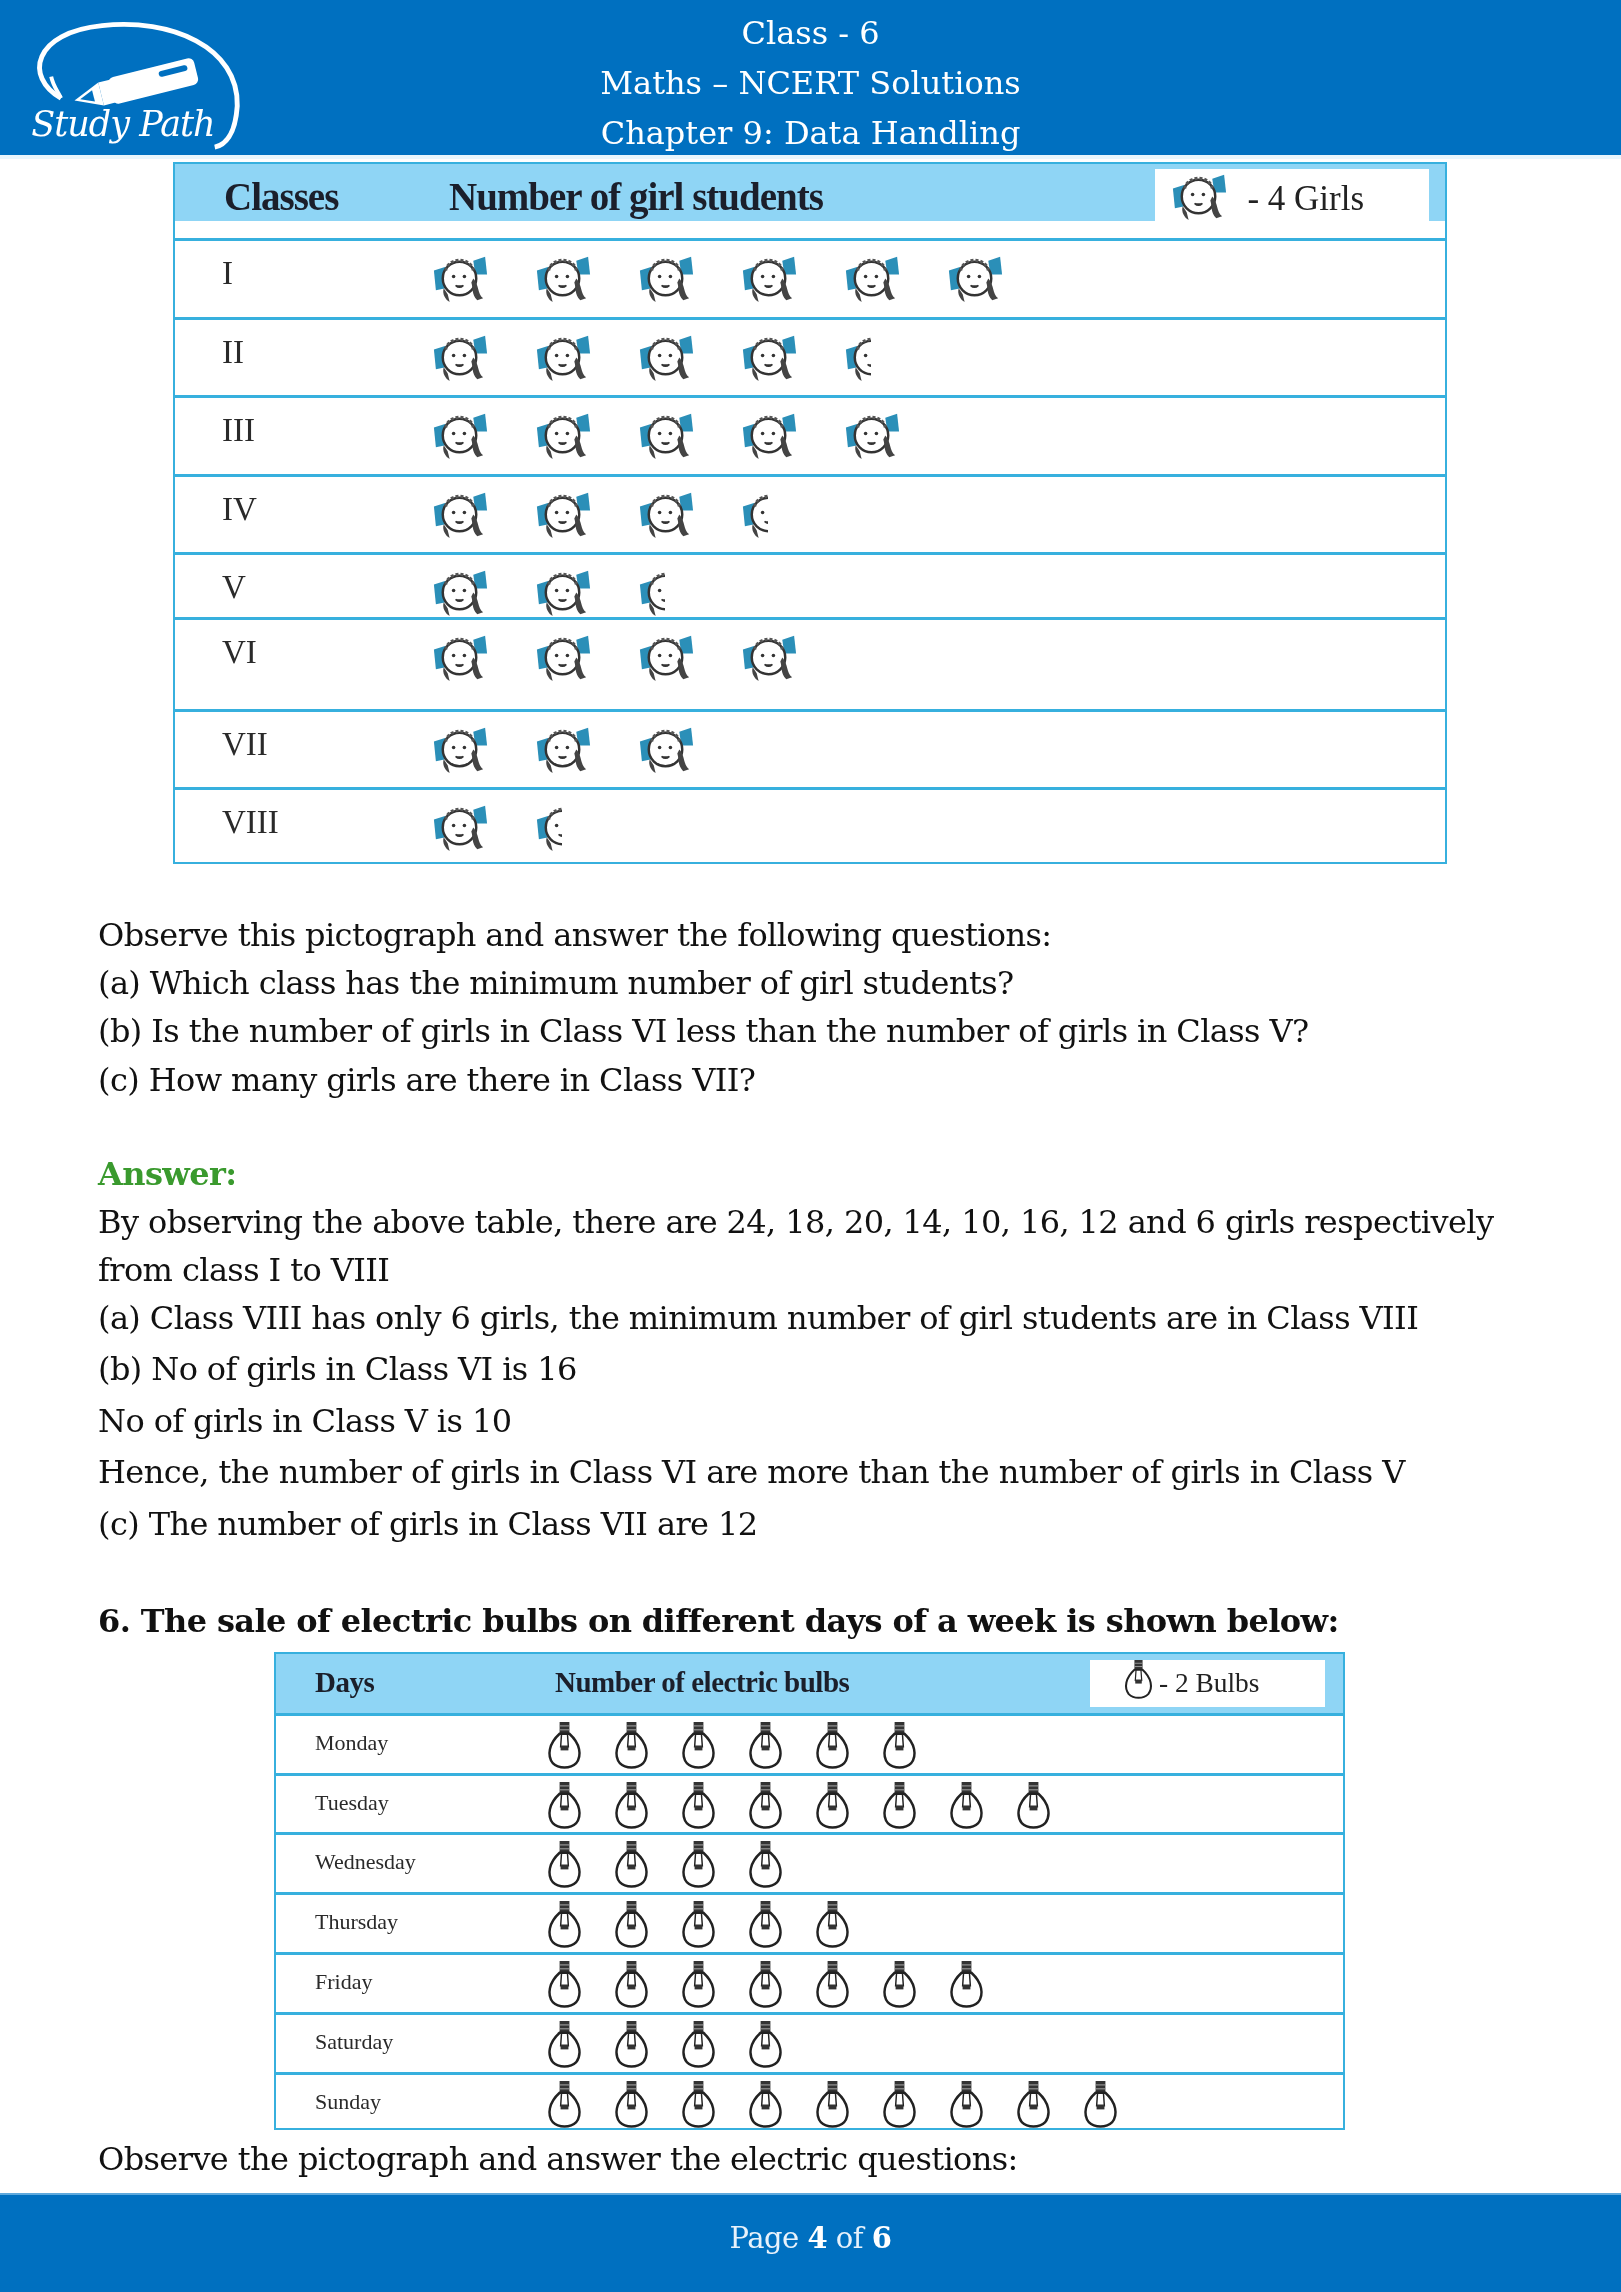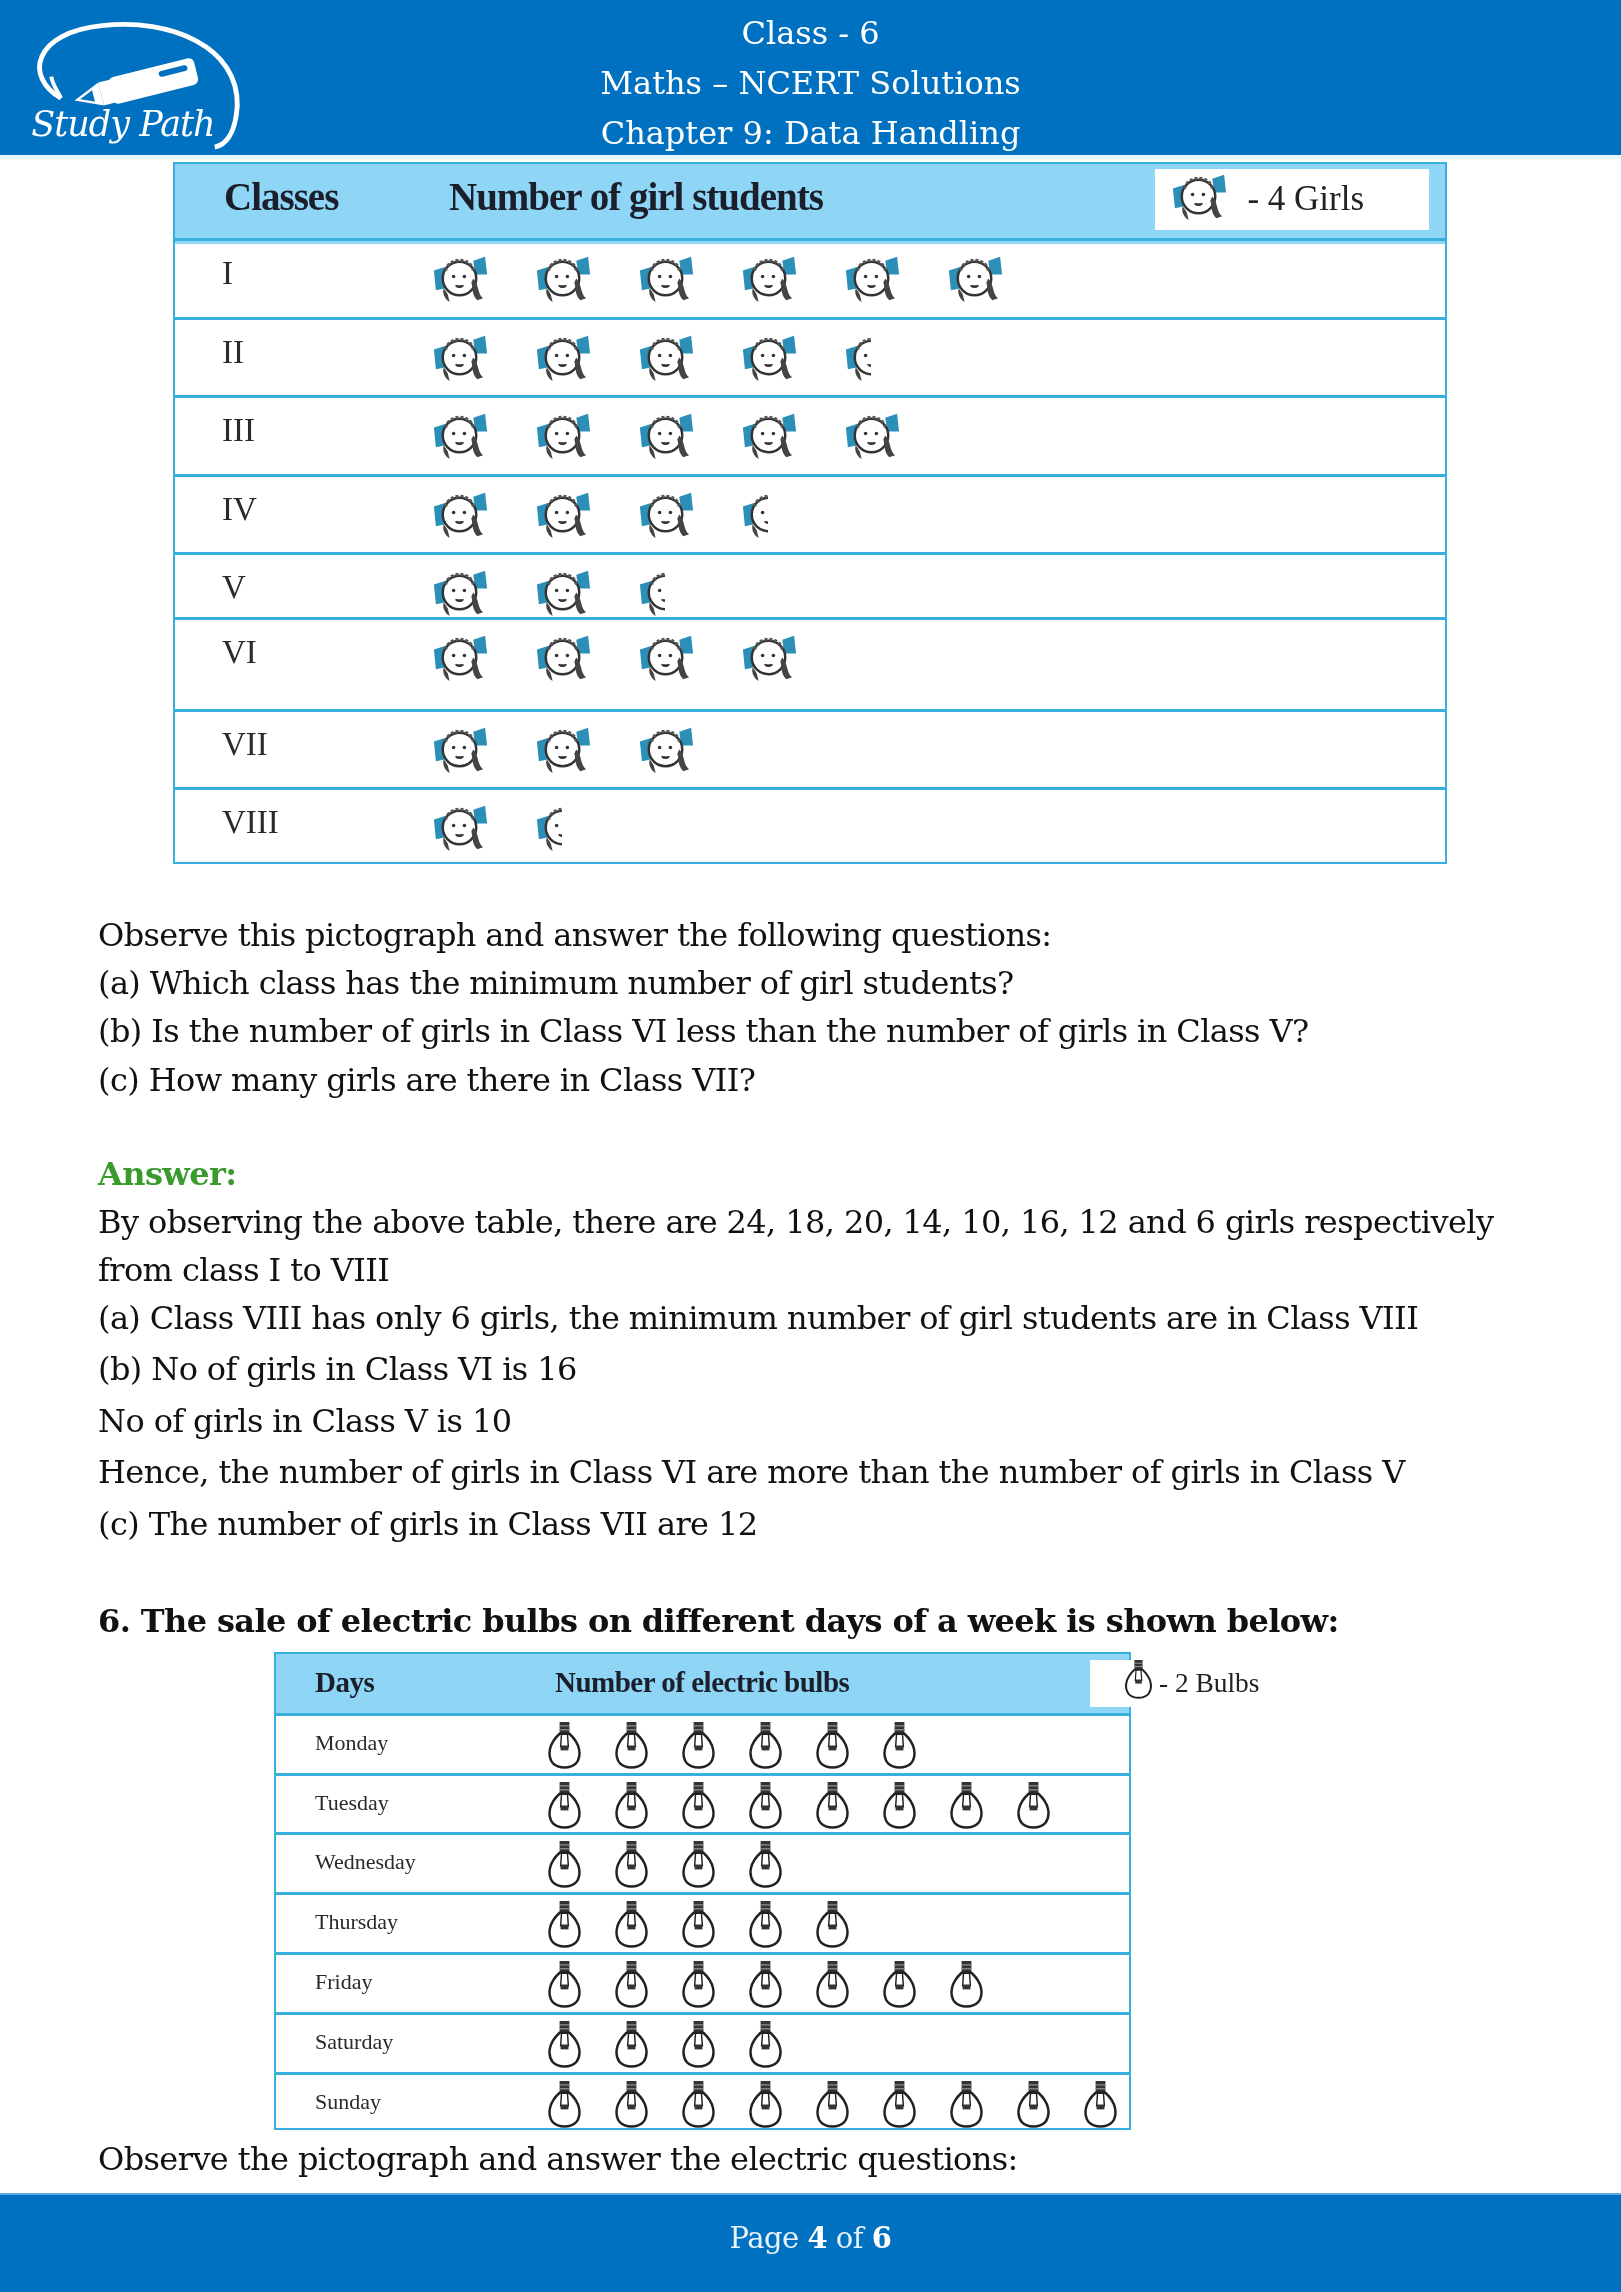--- a/index.html
+++ b/index.html
@@ -16,34 +16,34 @@
   .pic-table { position: absolute; border: 2.9px solid #37b0de; background: #fff; }
   .pic-table .thead { position: absolute; left: 0; top: 0; right: 0; background: #8fd5f5; }
   .pic-table .th { position: absolute; font-family: "Liberation Serif", serif; font-weight: bold; color: #1b1f2b; }
   .pic-table .key { position: absolute; background: #fff; display: flex; align-items: center; font-family: "Liberation Serif", serif; color: #222; }
   .pic-table .row { position: absolute; left: 0; right: 0; border-top: 3.9px solid #37b0de; }
   .pic-table .rowlabel { position: absolute; font-family: "Liberation Serif", serif; color: #2a2a2a; }
   .pic-table .icons { position: absolute; display: flex; }
 
   
   #girls { left: 173px; top: 162px; width: 1274px; height: 702px; }
-  #girls .thead { height: 80px; }
+  #girls .thead { height: 57px; }
   #girls .th { font-size: 39px; top: 9.8px; letter-spacing: -1px; }
   #girls .th.c1 { left: 49px; }
   #girls .th.c2 { left: 274px; }
   #girls .key { left: 980px; top: 4.9px; width: 274px; height: 61px; font-size: 35px; padding-left: 11.8px; gap: 17.6px; }
   #girls .row { height: 78px; }
   #girls .rowlabel { left: 47px; top: 13.7px; font-size: 33px; }
   #girls .icons { left: 253px; top: 3.9px; gap: 0px; }
   .girl { width: 103px; height: 69px; display: inline-block; position: relative; }
   .girl svg { width: 63px; height: 63px; }
   .girl.half { overflow: hidden; }
 
   
-  #bulbs { left: 274px; top: 1652px; width: 857px; height: 478px; }
+  #bulbs { left: 274px; top: 1652px; width: 1071px; height: 478px; }
   #bulbs .thead { height: 59px; }
   #bulbs .th { font-size: 29px; top: 11.8px; letter-spacing: -0.5px; }
   #bulbs .th.c1 { left: 39px; }
   #bulbs .th.c2 { left: 279px; }
   #bulbs .key { left: 814px; top: 5.9px; width: 235px; height: 47px; font-size: 27.4px; padding-left: 29px; gap: 1px; }
   #bulbs .row { height: 60px; }
   #bulbs .rowlabel { left: 39px; top: 13.7px; font-size: 22px; }
   #bulbs .icons { left: 265px; top: 3.9px; }
   .bulb { width: 67px; height: 51px; display: inline-block; }
   .bulb svg { width: 47px; height: 51px; }

